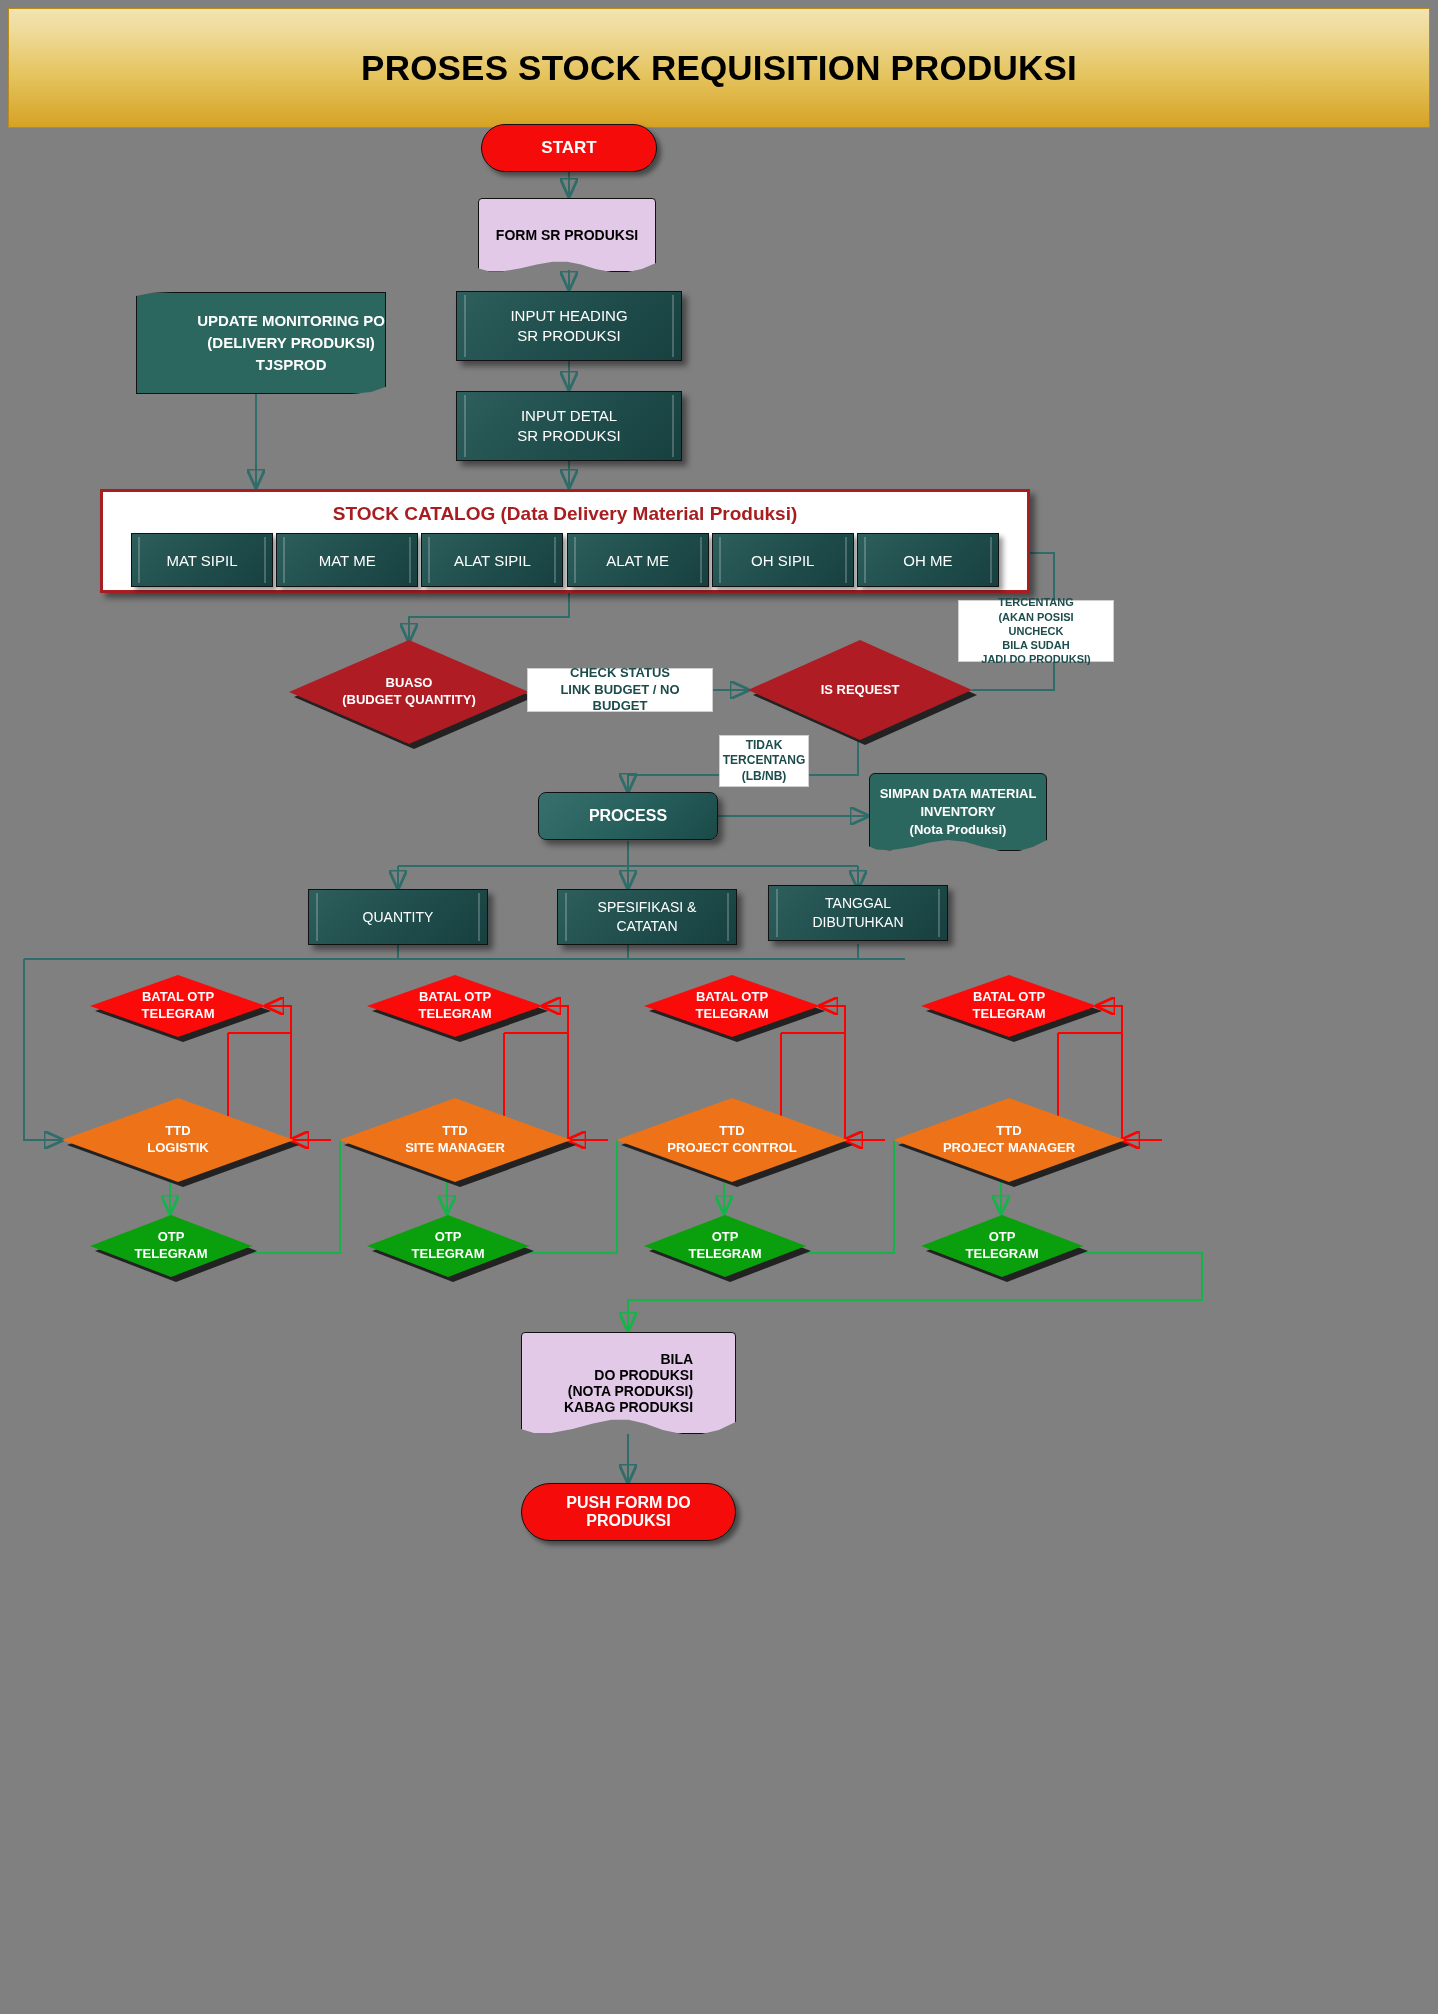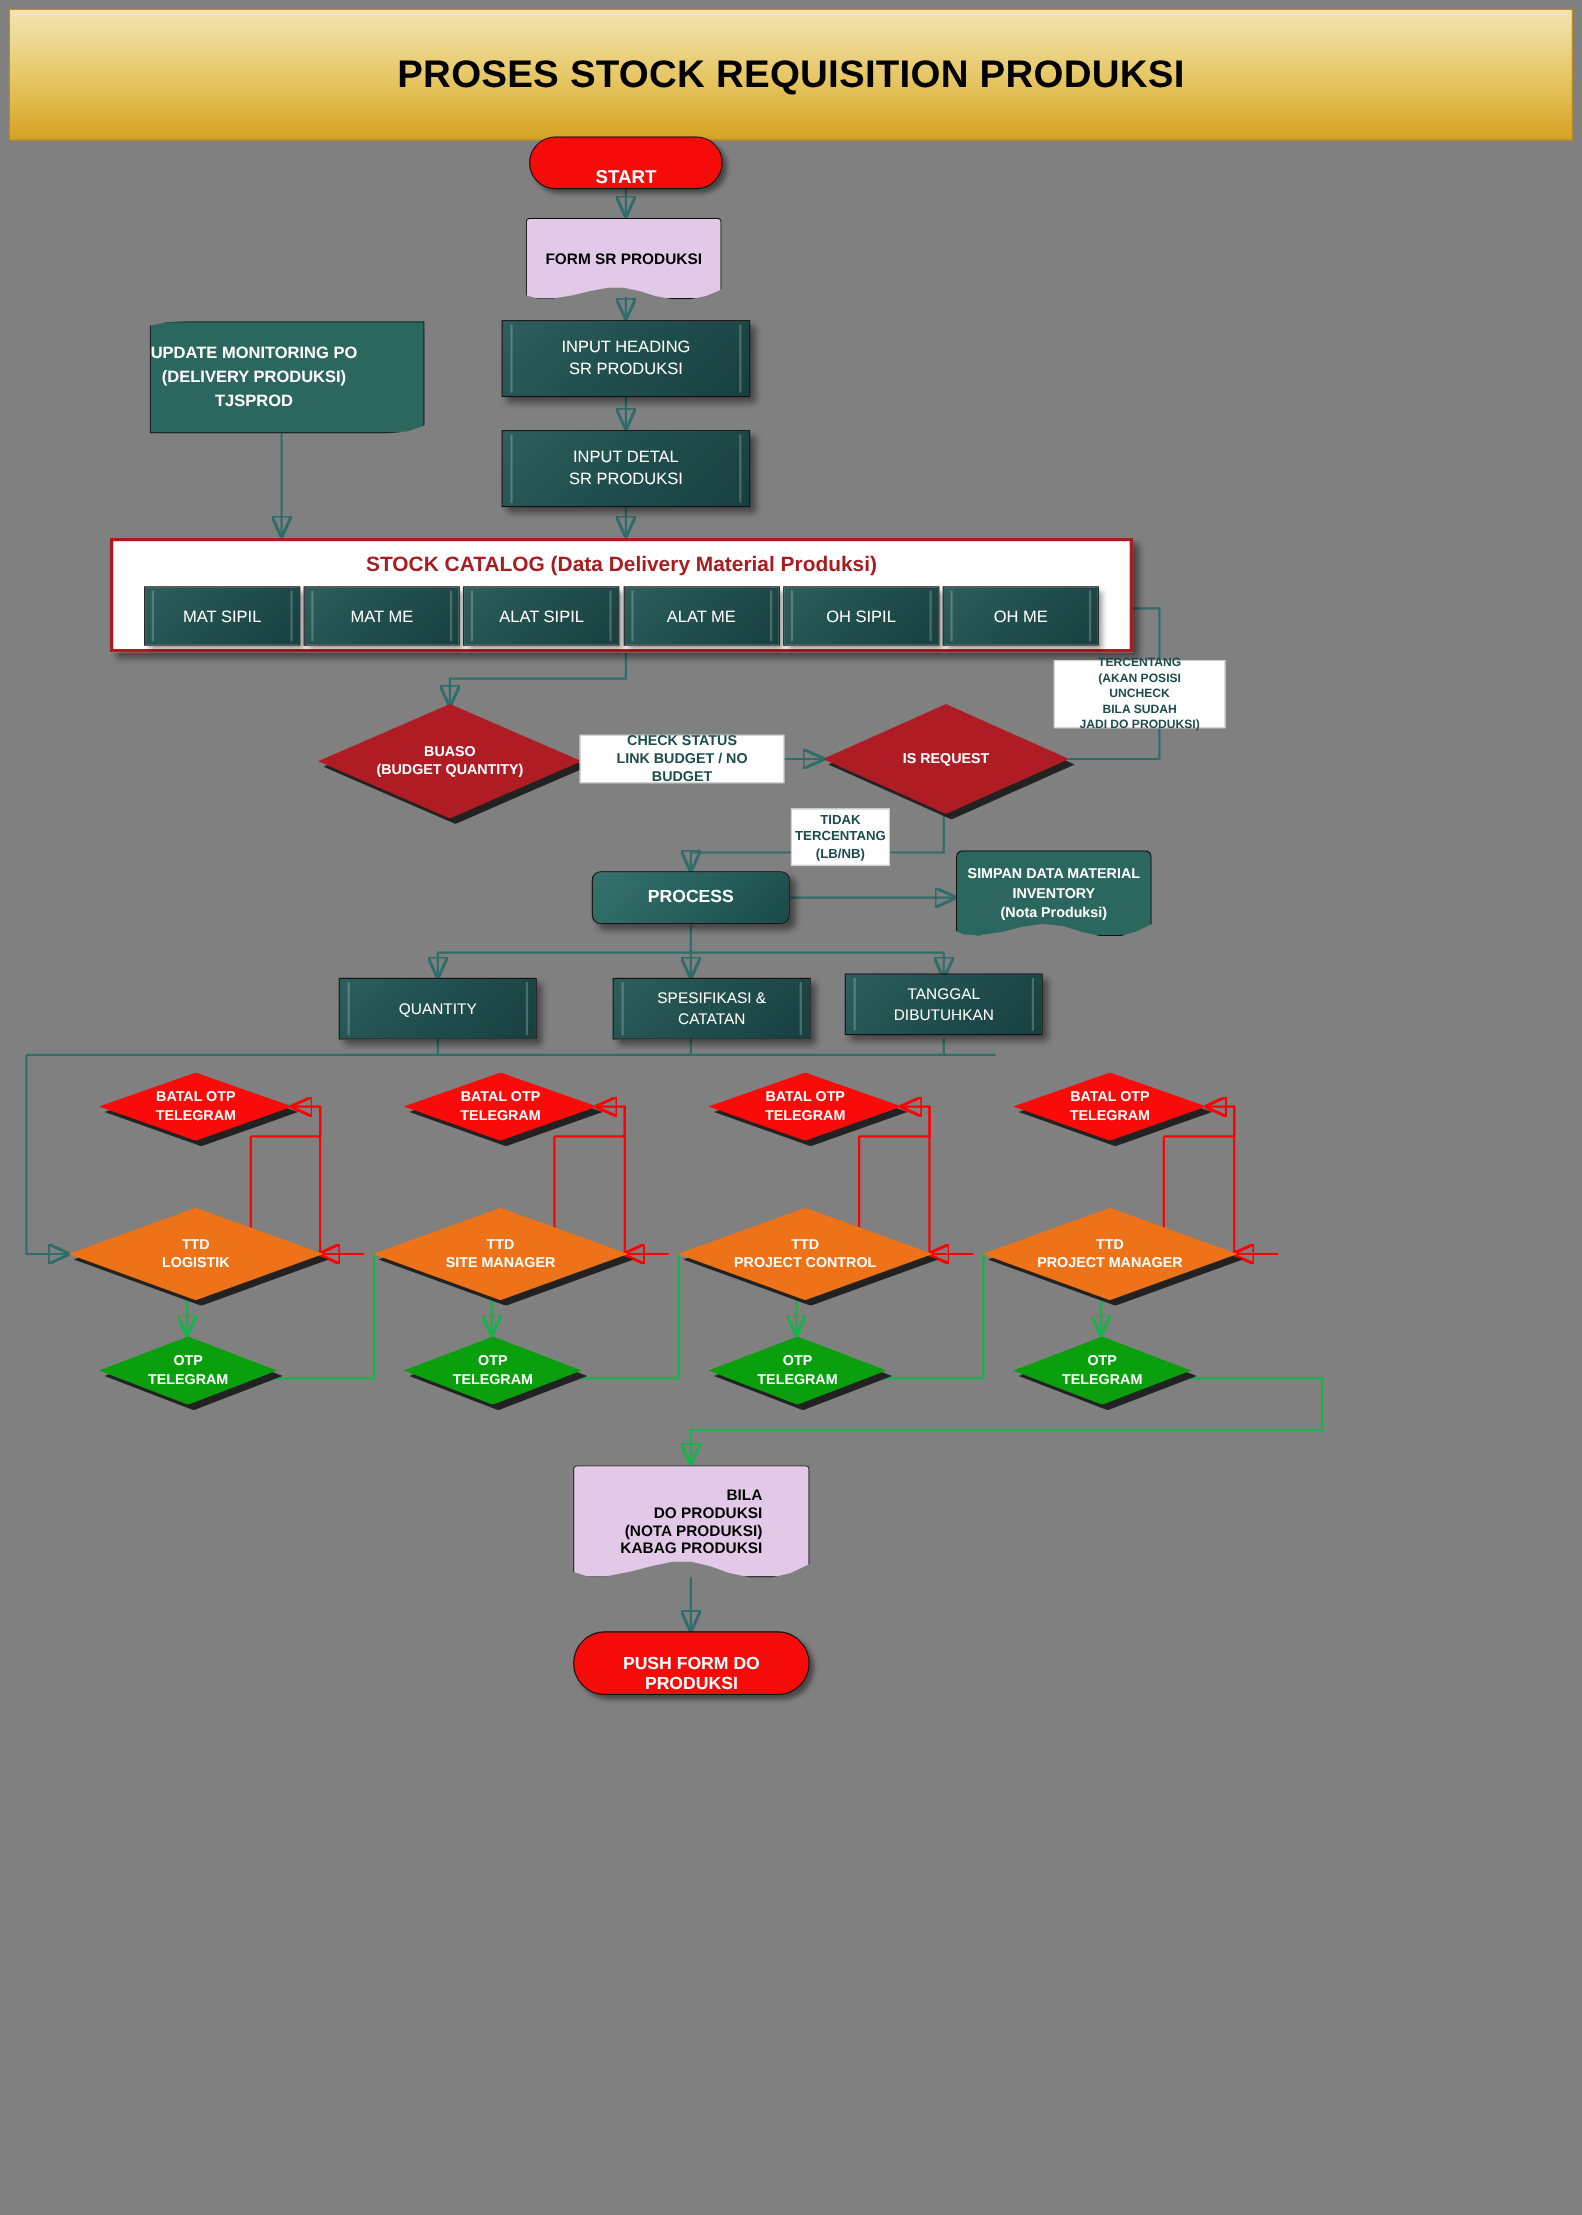--- a/index.html
+++ b/index.html
@@ -25,21 +25,21 @@
     letter-spacing:0.2px;
     font-family:"Liberation Sans", sans-serif;
   }
 
   
   .node{position:absolute;box-sizing:border-box;}
 
   
   .terminator{
     background:#f60b0b;border:1px solid #111;border-radius:999px;
-    display:flex;align-items:flex-end;justify-content:center;
+    display:flex;align-items:center;justify-content:center;
     color:#fff;font-weight:bold;font-size:17px;text-align:center;
     box-shadow:4px 4px 5px rgba(0,0,0,.45);
   }
 
   
   .doc{
     background:#e3c9e8;border:1px solid #111;
     display:flex;align-items:center;justify-content:center;
     color:#000;font-weight:bold;font-size:14px;text-align:right;
     box-shadow:5px 5px 6px rgba(0,0,0,.45);
@@ -70,21 +70,21 @@
     background:linear-gradient(135deg,#37716e 0%,#27605d 50%,#1a4a48 100%);
     border:1px solid #111;border-radius:8px;
     display:flex;align-items:center;justify-content:center;
     color:#fff;font-size:16px;font-weight:bold;text-align:center;
     box-shadow:5px 5px 6px rgba(0,0,0,.45);
   }
 
   
   .tape{
     background:#2c675f;border:1px solid #111;
-    display:flex;align-items:center;justify-content:flex-start;
+    display:flex;align-items:center;justify-content:flex-end;
     color:#fff;font-weight:bold;font-size:15px;text-align:center;line-height:1.45;
     box-shadow:5px 5px 6px rgba(0,0,0,.45);
     clip-path:polygon(0% 4%,6% 1%,14% 0%,100% 0%,100% 93%,
         94% 98%,86% 100%,0% 100%);
   }
   .tape2{
     background:#2c675f;border:1px solid #111;
     display:flex;align-items:center;justify-content:center;
     color:#fff;font-weight:bold;font-size:13px;text-align:center;line-height:1.4;
     box-shadow:5px 5px 6px rgba(0,0,0,.45);

